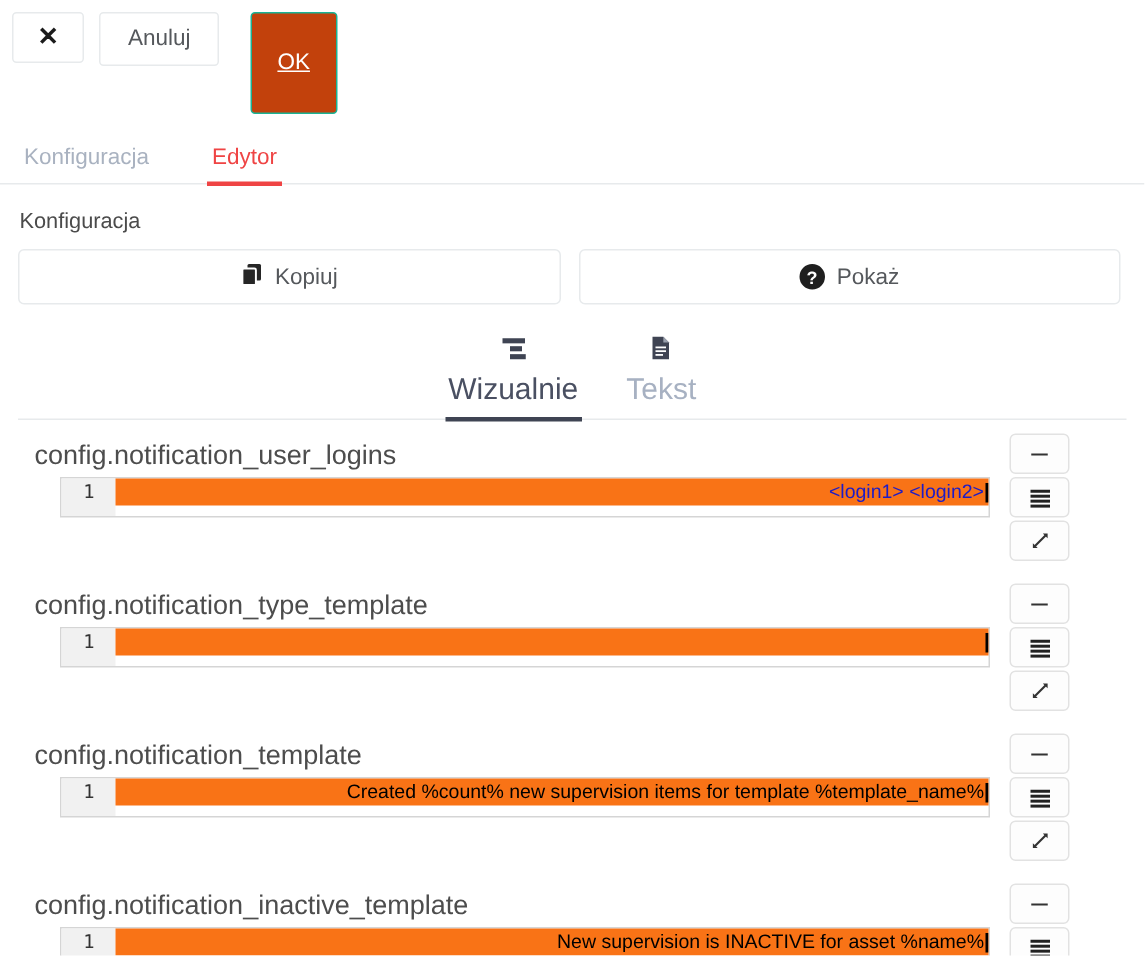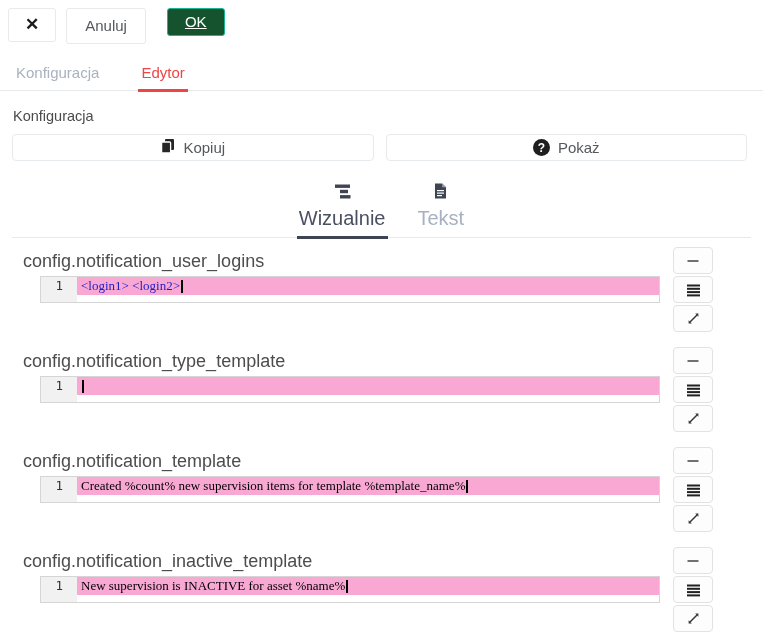--- a/index.html
+++ b/index.html
@@ -15,34 +15,34 @@
 
   
   .toolbar { display: flex; align-items: flex-start; padding: 8px 0 0 8px; }
   .btn {
     background: #fff; border: 1px solid #e7eaec; border-radius: 3px;
     font-family: inherit; font-size: 15px; color: #55585c;
     padding: 8px 18px; cursor: pointer; line-height: 18px;
   }
   .btn-close { padding: 7px 16px; font-size: 17px; font-weight: 700; color: #1b1b1b; margin-right: 10px; }
   .btn-cancel { margin-right: 21px; }
-  .btn-ok { background: #14532d; border-color: #1ab394; color: #fff; padding: 4px 17px; text-decoration: underline; }
+  .btn-ok { background: #c2410c; border-color: #1ab394; color: #fff; padding: 24px 17px; text-decoration: underline; }
 
   
   .main-tabs { display: flex; gap: 36px; padding: 20px 0 0 13px; border-bottom: 1px solid #e7eaec; }
   .main-tab { font-size: 15px; color: #a9b2c0; padding: 0 3px 9px 3px; cursor: pointer; }
   .main-tab.active { color: #ef4444; border-bottom: 3px solid #ef4444; margin-bottom: -2px; padding-bottom: 6px; }
 
   
   .section-title { margin: 17px 0 0 13px; font-size: 14.5px; color: #4b4b4b; }
 
   
   .action-row { display: flex; gap: 12px; margin: 10px 16px 0 12px; }
   .action-btn {
-    flex: 1; height: 27px; display: flex; align-items: center; justify-content: center; gap: 8px;
+    flex: 1; height: 37px; display: flex; align-items: center; justify-content: center; gap: 8px;
     background: #fff; border: 1px solid #e7eaec; border-radius: 4px;
     font-family: inherit; font-size: 15px; color: #55585c; cursor: pointer; text-align: center;
   }
   .q-circle {
     width: 17px; height: 17px; border-radius: 50%; background: #1f1f1f; color: #fff;
     display: inline-flex; align-items: center; justify-content: center;
     font-size: 12px; font-weight: 700;
   }
 
   
@@ -61,23 +61,23 @@
     margin-left: 40px; width: 620px; height: 27px;
     border: 1px solid #d5d5d5; background: #fff; display: flex; cursor: text;
   }
   .gutter {
     width: 36px; background: #f1f1f1; color: #333;
     font-family: "DejaVu Sans Mono", monospace; font-size: 12.5px; line-height: 18px;
     text-align: right; padding-right: 14px; flex-shrink: 0;
   }
   .code-area { flex: 1; }
   .code-line {
-    height: 18px; background: #f9a8d4;
-    font-family: Liberation Serif, serif; font-size: 13px; line-height: 18px;
-    color: #000; padding-left: 4px; white-space: pre; overflow: hidden;
+    height: 18px; background: #f97316;
+    font-family: Liberation Sans, sans-serif; font-size: 13px; line-height: 18px;
+    color: #000; padding-left: 4px; white-space: pre; overflow: hidden; text-align: right;
   }
   .code-line.tag-syntax { color: #1c1cc8; }
   .cursor { display: inline-block; width: 2px; height: 13px; background: #000; vertical-align: text-bottom; margin-left: 1px; }
 
   
   .btn-col { position: absolute; top: -4px; right: 50px; display: flex; flex-direction: column; gap: 2px; }
   .mini-btn {
     width: 40px; height: 27px; background: #fdfdfd; border: 1px solid #e2e2e2; border-radius: 4px;
     display: flex; align-items: center; justify-content: center; cursor: pointer; padding: 0;
   }

